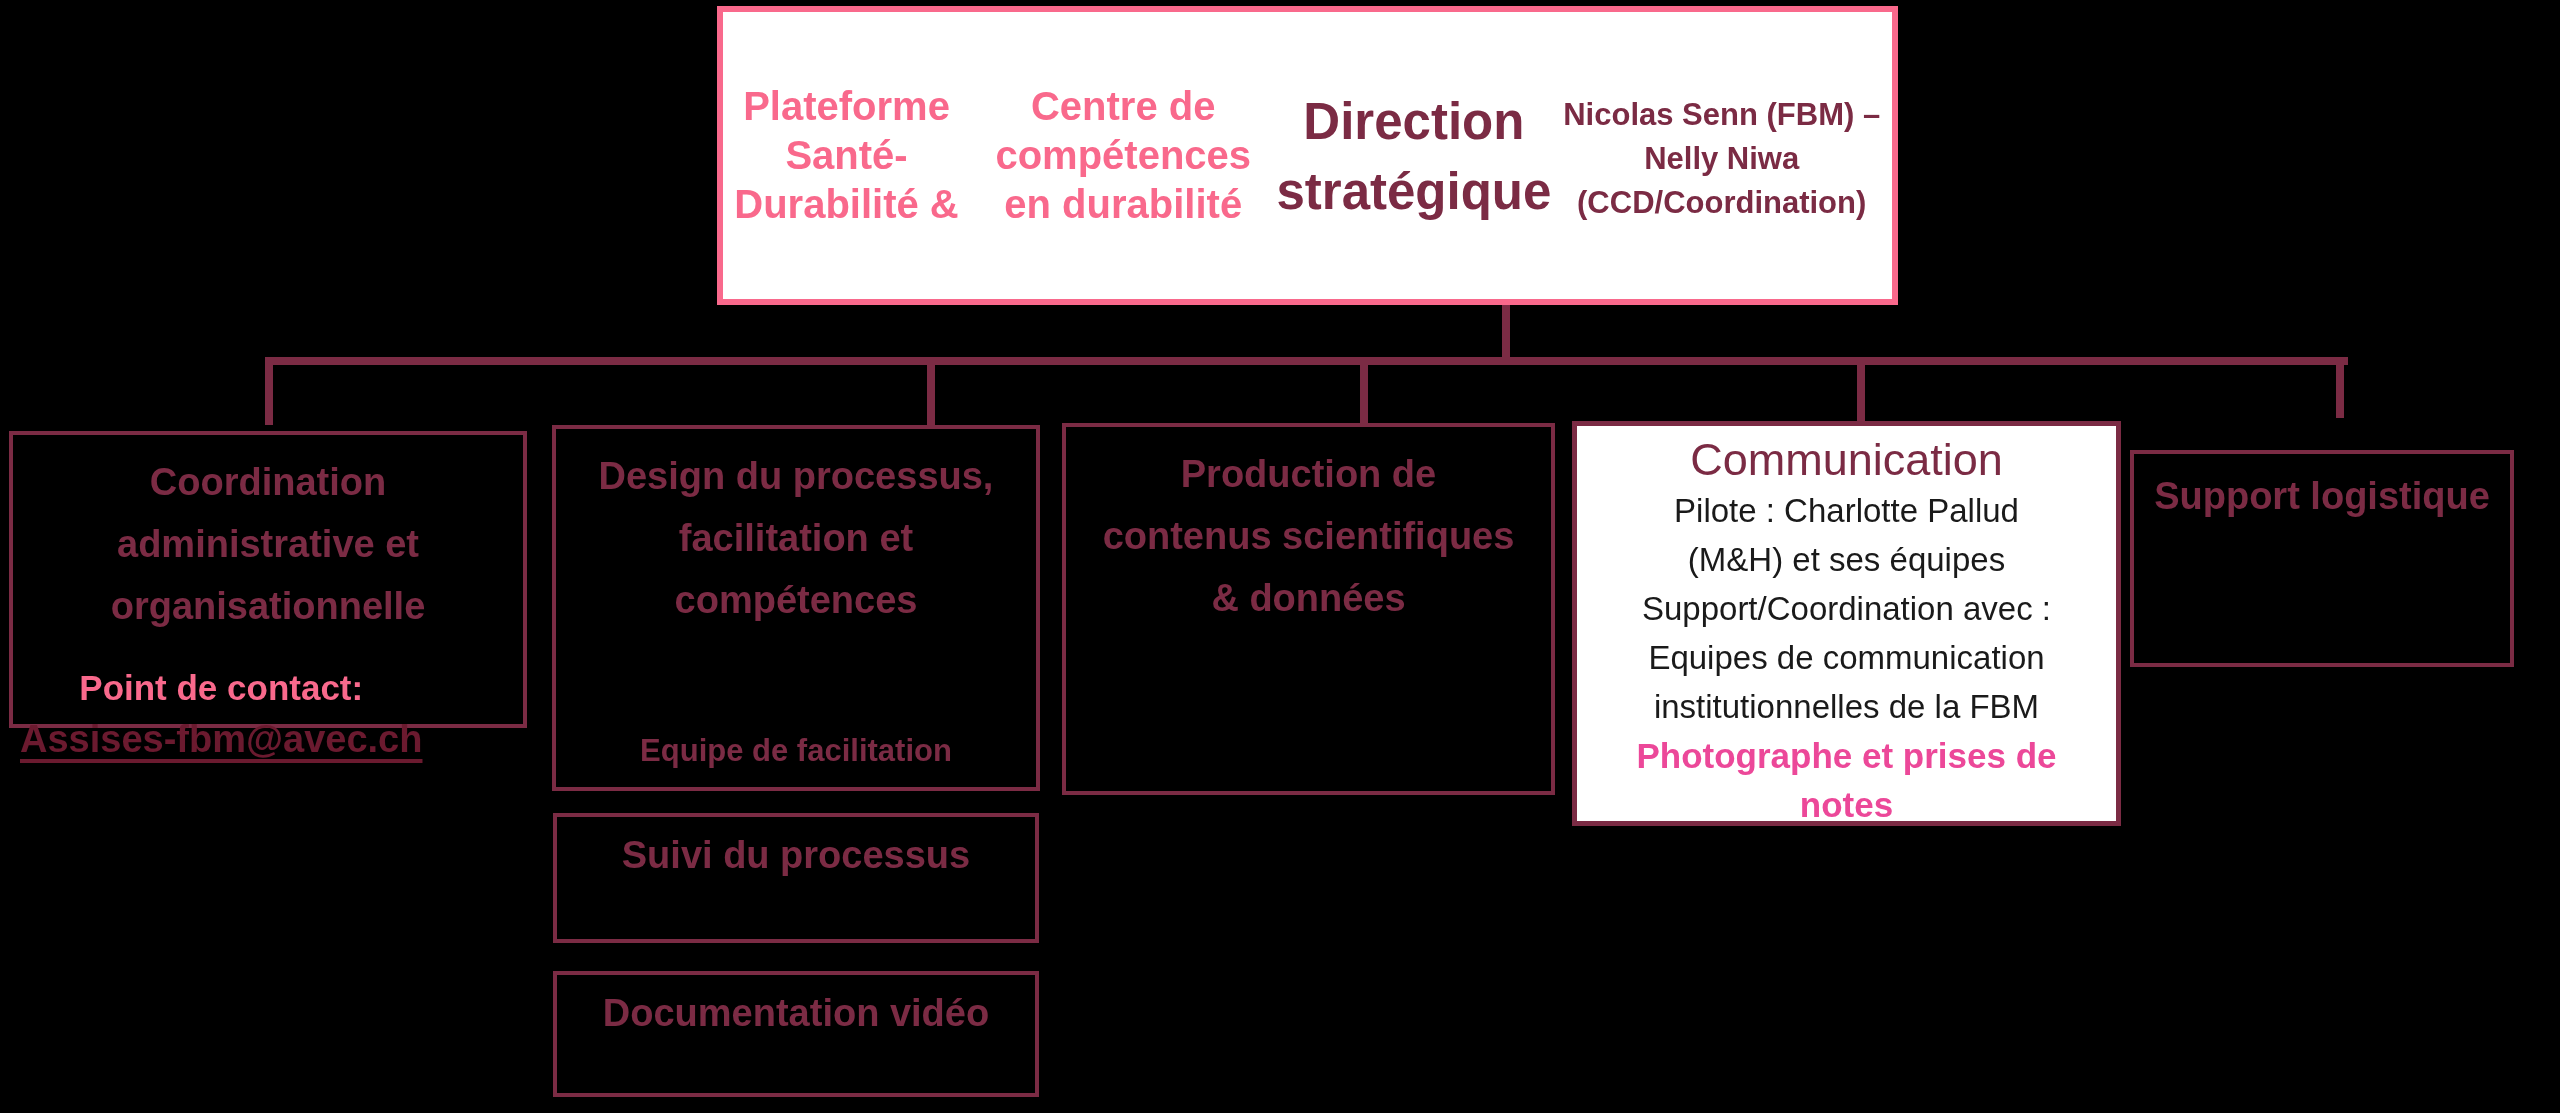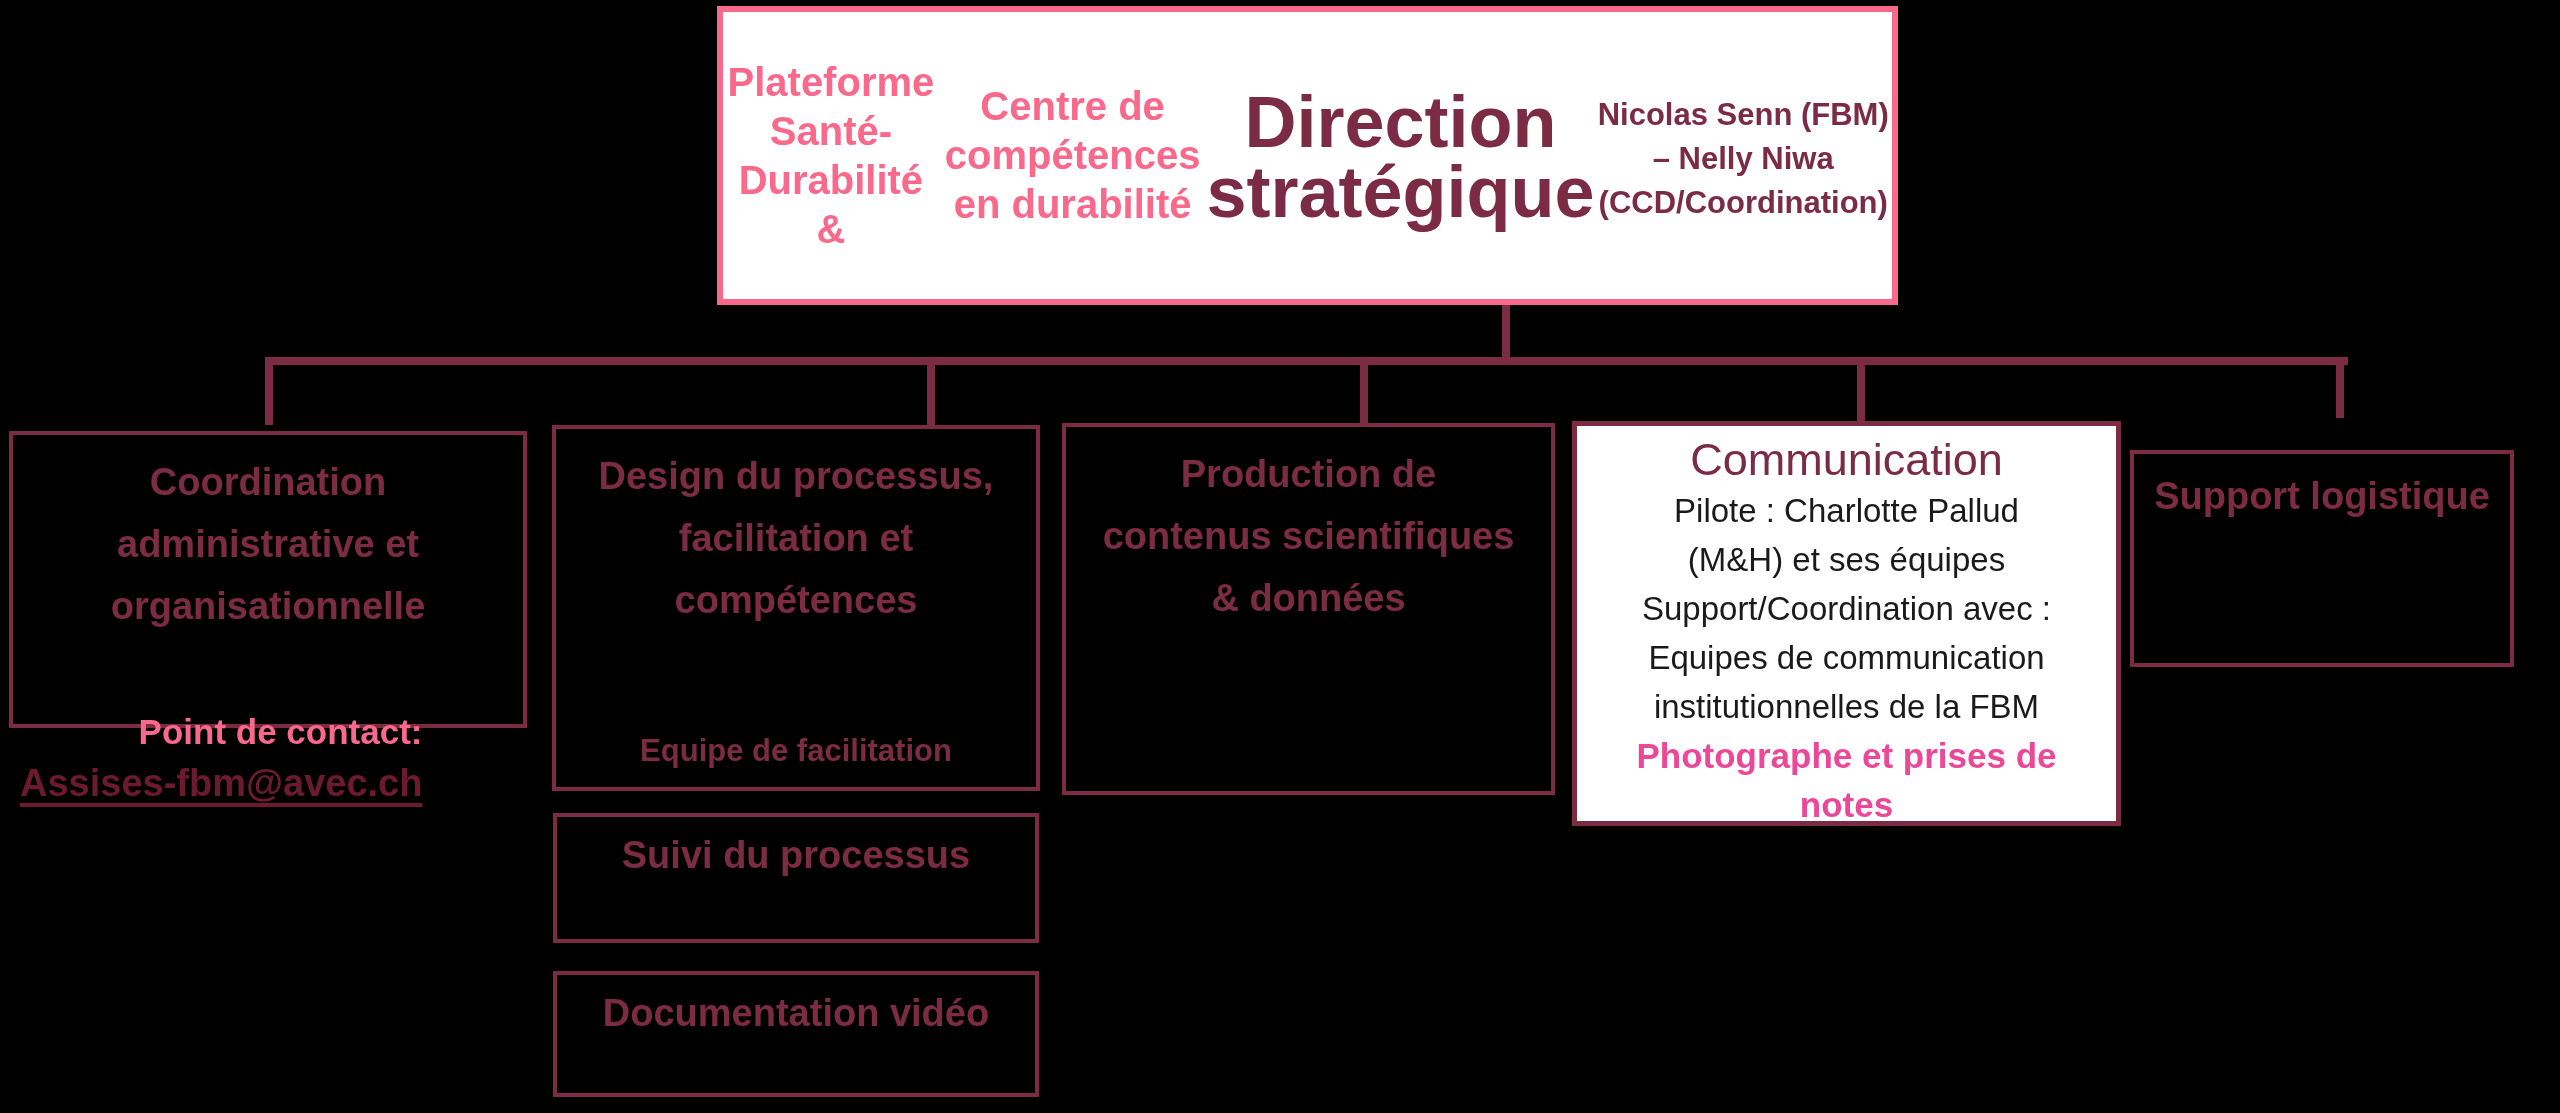--- a/index.html
+++ b/index.html
@@ -29,21 +29,21 @@
     display: flex; flex-direction: row;
     align-items: center; justify-content: center;
     text-align: center;
   }
   .pretitle-line {
     color: #F9698C; font-weight: bold;
     font-size: 40px; line-height: 49px;
   }
   .direction-title {
     color: #7B2B44; font-weight: bold;
-    font-size: 72px; line-height: 70px; margin-top: 3px;
+    font-size: 51px; line-height: 70px; margin-top: 3px;
   }
   .direction-subtitle {
     color: #7B2B44; font-weight: bold;
     font-size: 31px; line-height: 44px; margin-top: 6px;
   }
 
   
   .org-box {
     position: absolute;
     border: 4px solid #7B2B44;
@@ -78,21 +78,21 @@
   .comm-body-line {
     color: #1A1A1A; font-weight: normal;
     font-size: 33px; line-height: 49px;
   }
   .comm-highlight-line {
     color: #ec4899; font-weight: bold;
     font-size: 35px; line-height: 49px;
   }
 
   
-  .contact-block { left: 20px; top: 708px; text-align: right; }
+  .contact-block { left: 20px; top: 664px; text-align: center; }
   .contact-label {
     color: #F9698C; font-weight: bold;
     font-size: 35px; line-height: 48px;
   }
   .contact-email {
     color: #6B1A2F; font-weight: bold;
     font-size: 38px; line-height: 54px;
     text-decoration: underline;
     text-decoration-thickness: 4px;
     text-underline-offset: 7px;

